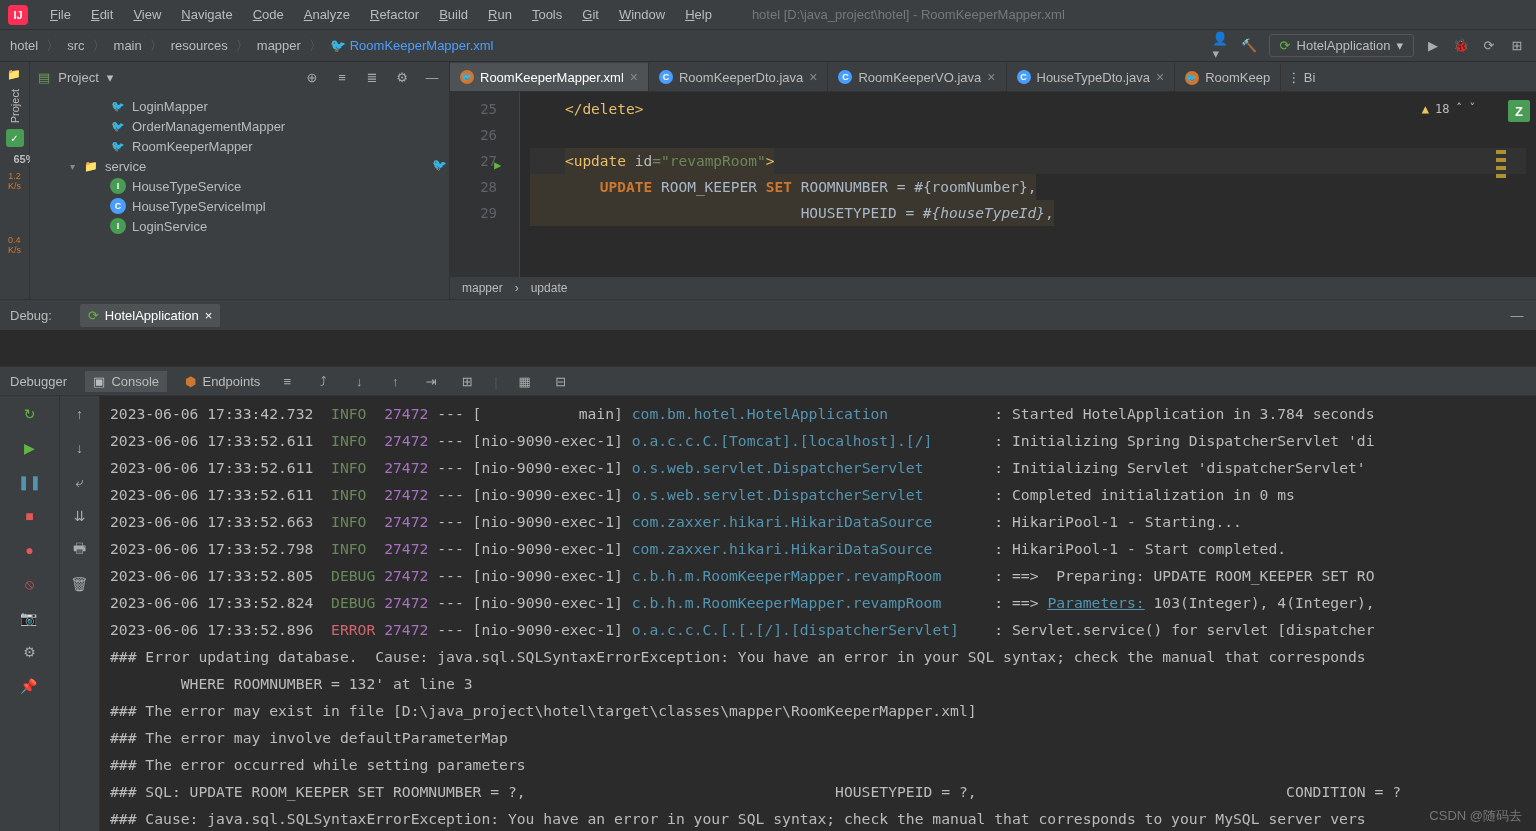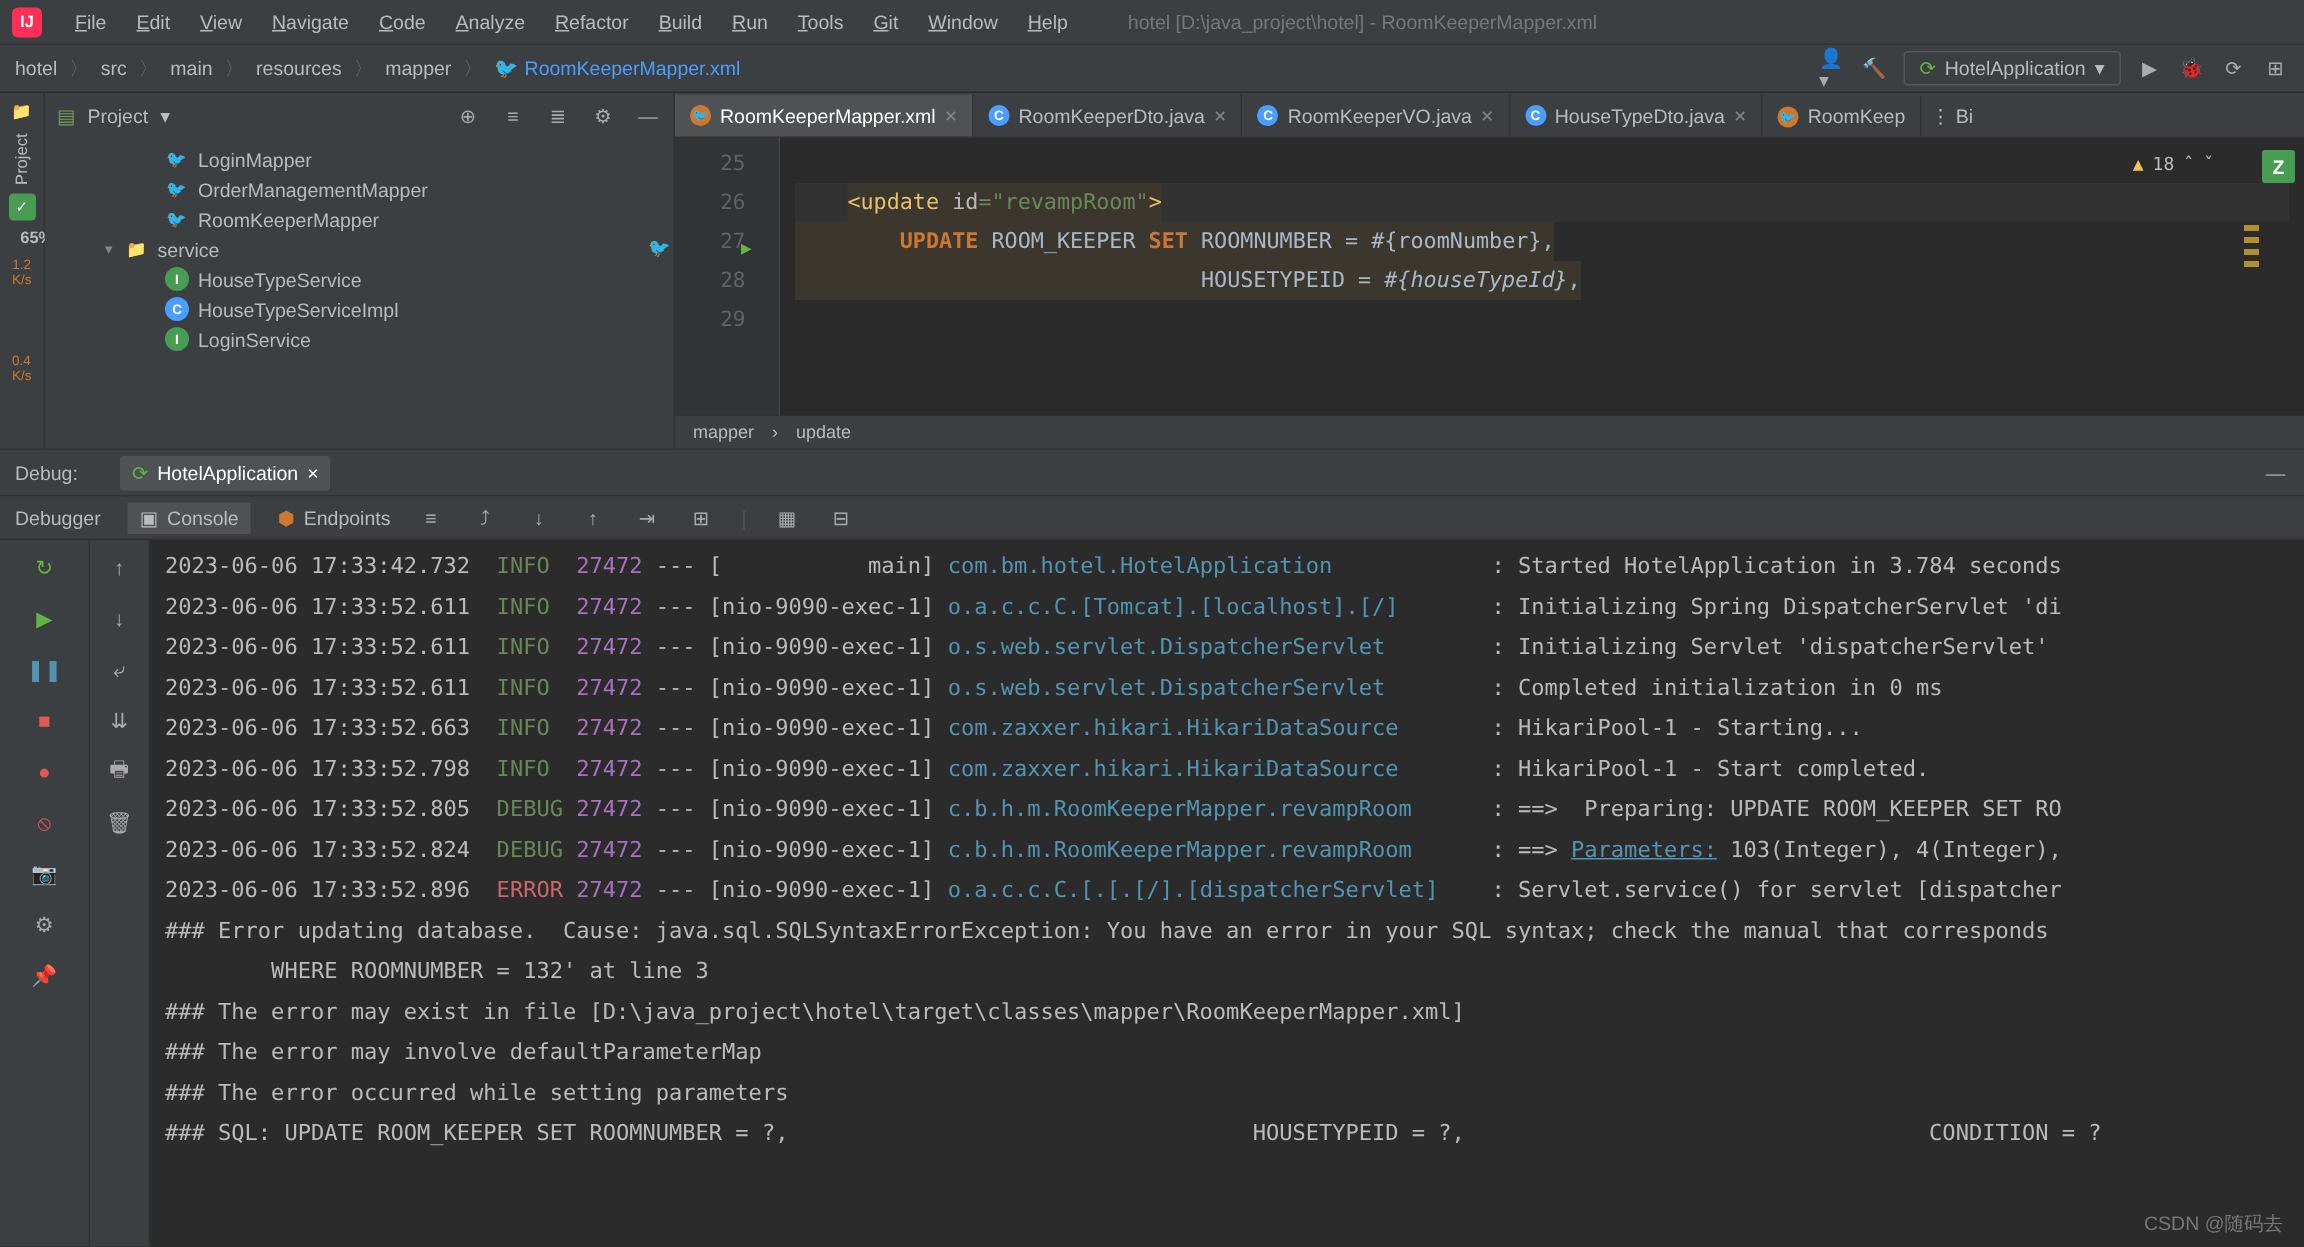--- a/index.html
+++ b/index.html
@@ -139,21 +139,21 @@
 .warn-badge { position:absolute;top:4px;right:60px;color:#bbb;font-size:12px;display:flex;align-items:center;gap:6px; }
 .warn-tri { color:#f2c55c; }
 .code-bg-hl { background:#3b372e; display:inline-block; }
 .breadcrumb-bottom { height:22px;background:#3c3f41;display:flex;align-items:center;padding:0 12px;font-size:12px;color:#bbb;gap:12px; }
 
 
 .debug-panel { background:#2b2b2b;border-top:1px solid #323232; }
 .debug-header { height:30px;background:#3c3f41;display:flex;align-items:center;padding:0 10px;gap:28px; }
 .debug-header .lbl { color:#bbb; }
 .debug-tab { display:flex;align-items:center;gap:6px;padding:4px 8px;background:#4e5254;color:#fff;border-radius:2px; }
-.debug-toolbar { height:30px;background:#3c3f41;display:flex;align-items:center;padding:0 10px;gap:18px;border-top:1px solid #323232;border-bottom:1px solid #323232; }
+.debug-toolbar { height:30px;background:#3c3f41;display:flex;align-items:center;padding:0 10px;gap:18px;border-top:1px solid #323232;border-bottom:1px solid #323232;margin-top:36px; }
 .debug-body { display:flex;height:500px; }
 .debug-left { width:60px;background:#3c3f41;display:flex;flex-direction:column;align-items:center;padding-top:8px;gap:14px;border-right:1px solid #323232; }
 .debug-left2 { width:40px;background:#3c3f41;display:flex;flex-direction:column;align-items:center;padding-top:8px;gap:14px;border-right:1px solid #323232; }
 .dbg-icon { width:20px;height:20px;display:flex;align-items:center;justify-content:center;color:#aaa;cursor:pointer;font-size:14px; }
 .dbg-icon.green { color:#62b543; }
 .dbg-icon.red { color:#e05858; }
 .dbg-icon.redslash { color:#e05858; }
 .console-out { flex:1;padding:4px 10px;font-family:Consolas,monospace;font-size:14.7px;line-height:27px;overflow:hidden;color:#bbb; }
 .log-line { white-space:pre; }
 .lg-pid { color:#a771bf; }
@@ -310,20 +310,21 @@
         <div class="gline">28</div>
         <div class="gline">29</div>
       </div>
       <div class="code-area">
         <div class="warn-badge">
           <span class="warn-tri">▲</span>
           <span>18</span>
           <span>ˆ</span>
           <span>ˇ</span>
         </div>
+        <div class="code-line">    <span class="kw-tag">&lt;/</span><span class="kw-tag">delete</span><span class="kw-tag">&gt;</span></div>
         <div class="code-line"></div>
         <div class="code-line hl-line">    <span class="code-bg-hl"><span class="kw-tag">&lt;</span><span class="kw-tag">update</span> <span class="kw-attr">id</span><span class="kw-str">=</span><span class="kw-str">"revampRoom"</span><span class="kw-tag">&gt;</span></span></div>
         <div class="code-line"><span class="code-bg-hl">        <span class="kw-sql">UPDATE</span> <span class="kw-text">ROOM_KEEPER</span> <span class="kw-sql">SET</span> <span class="kw-text">ROOMNUMBER = #{roomNumber},</span></span></div>
         <div class="code-line"><span class="code-bg-hl">                               <span class="kw-text">HOUSETYPEID = </span><span class="kw-text kw-param">#{houseTypeId}</span><span class="kw-text">,</span></span></div>
       </div>
     </div>
     <div class="breadcrumb-bottom">
       <span>mapper</span>
       <span>›</span>
       <span>update</span>
@@ -391,20 +392,21 @@
         <div class="log-line">2023-06-06 17:33:52.805  <span style="color:#6a8759;">DEBUG</span> <span class="lg-pid">27472</span> --- [nio-9090-exec-1] <span class="lg-class">c.b.h.m.RoomKeeperMapper.revampRoom     </span> : ==&gt;  Preparing: UPDATE ROOM_KEEPER SET RO</div>
         <div class="log-line">2023-06-06 17:33:52.824  <span style="color:#6a8759;">DEBUG</span> <span class="lg-pid">27472</span> --- [nio-9090-exec-1] <span class="lg-class">c.b.h.m.RoomKeeperMapper.revampRoom     </span> : ==&gt; <span class="lg-params">Parameters:</span> 103(Integer), 4(Integer),</div>
         <div class="log-line">2023-06-06 17:33:52.896  <span style="color:#cc666e;">ERROR</span> <span class="lg-pid">27472</span> --- [nio-9090-exec-1] <span class="lg-class">o.a.c.c.C.[.[.[/].[dispatcherServlet]   </span> : Servlet.service() for servlet [dispatcher</div>
         <div class="log-line">### Error updating database.  Cause: java.sql.SQLSyntaxErrorException: You have an error in your SQL syntax; check the manual that corresponds</div>
         <div class="log-line"></div>
         <div class="log-line">        WHERE ROOMNUMBER = 132' at line 3</div>
         <div class="log-line">### The error may exist in file [D:\java_project\hotel\target\classes\mapper\RoomKeeperMapper.xml]</div>
         <div class="log-line">### The error may involve defaultParameterMap</div>
         <div class="log-line">### The error occurred while setting parameters</div>
         <div class="log-line">### SQL: UPDATE ROOM_KEEPER SET ROOMNUMBER = ?,                                   HOUSETYPEID = ?,                                   CONDITION = ?</div>
+        <div class="log-line">### Cause: java.sql.SQLSyntaxErrorException: You have an error in your SQL syntax; check the manual that corresponds to your MySQL server vers</div>
       </div>
   </div>
 </div>
 
 <div class="z-badge">Z</div>
 <div class="marker-strip">
   <div class="marker" style="top:50px;"></div>
   <div class="marker" style="top:58px;"></div>
   <div class="marker" style="top:66px;"></div>
   <div class="marker" style="top:74px;"></div>

